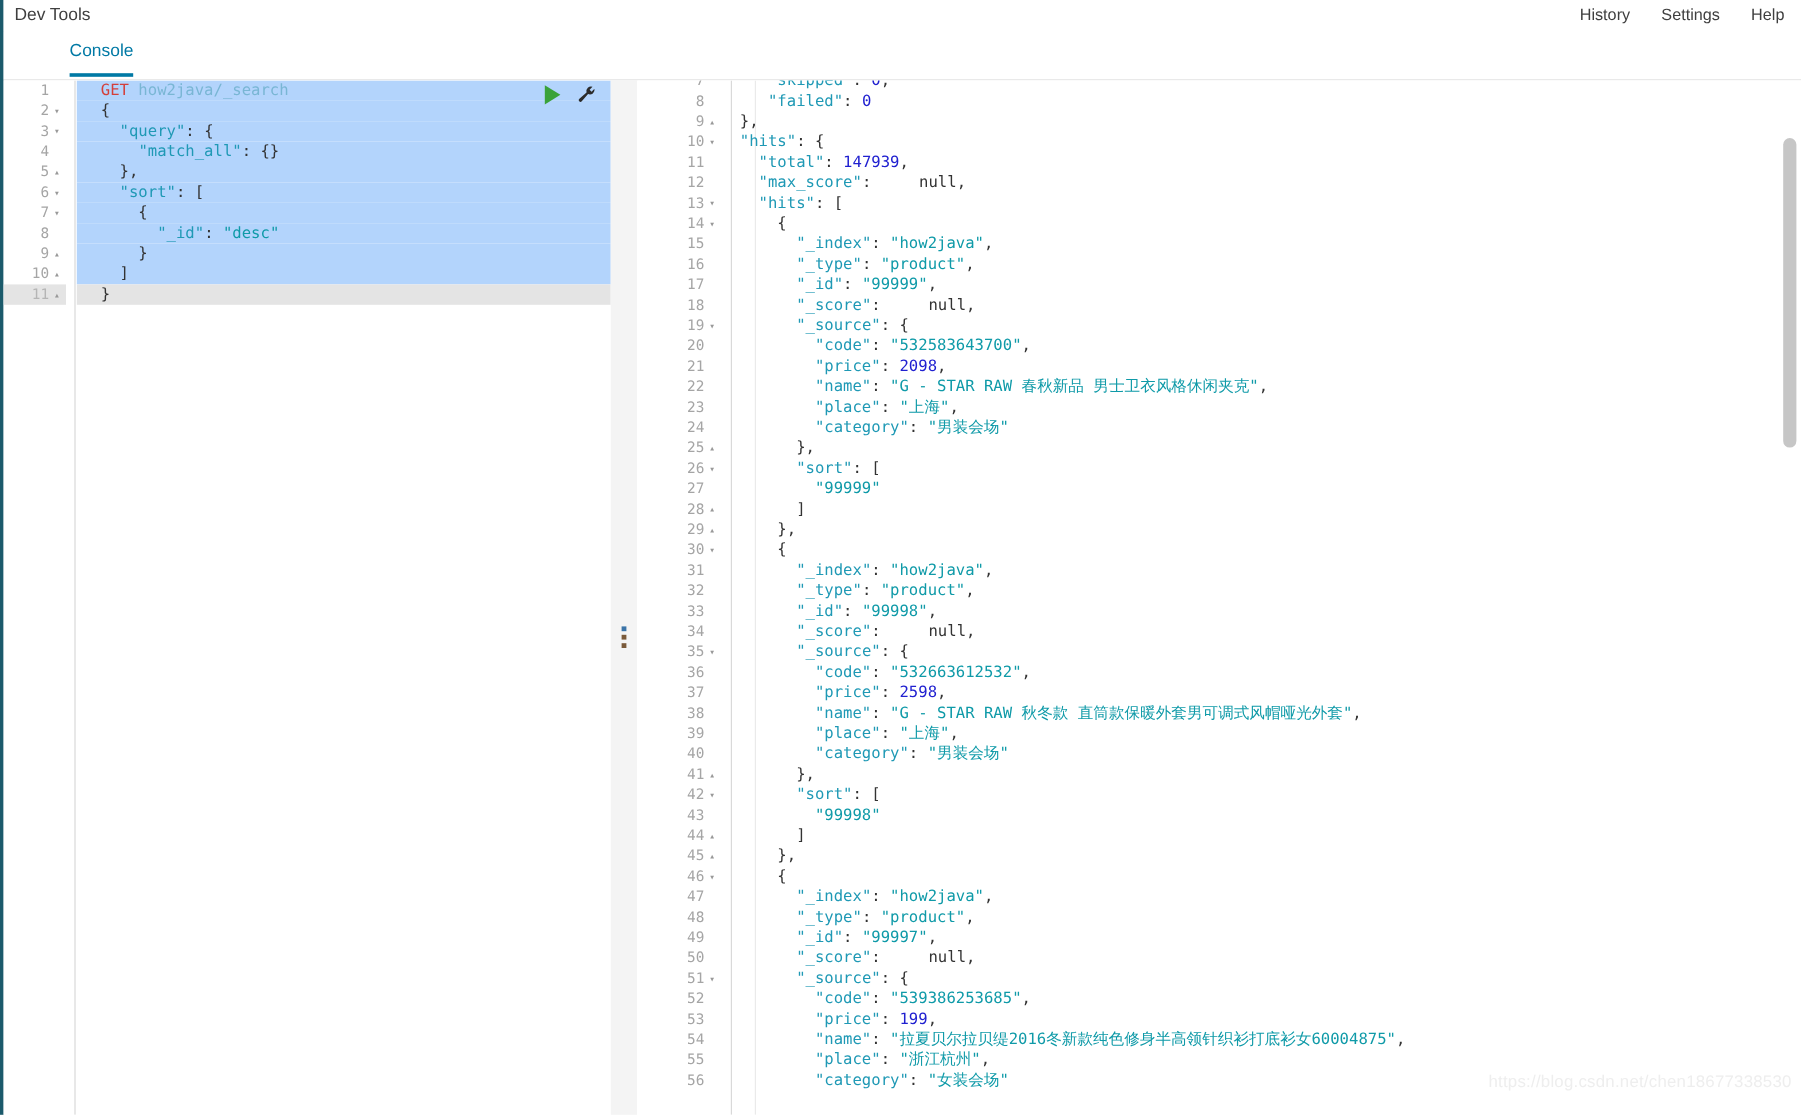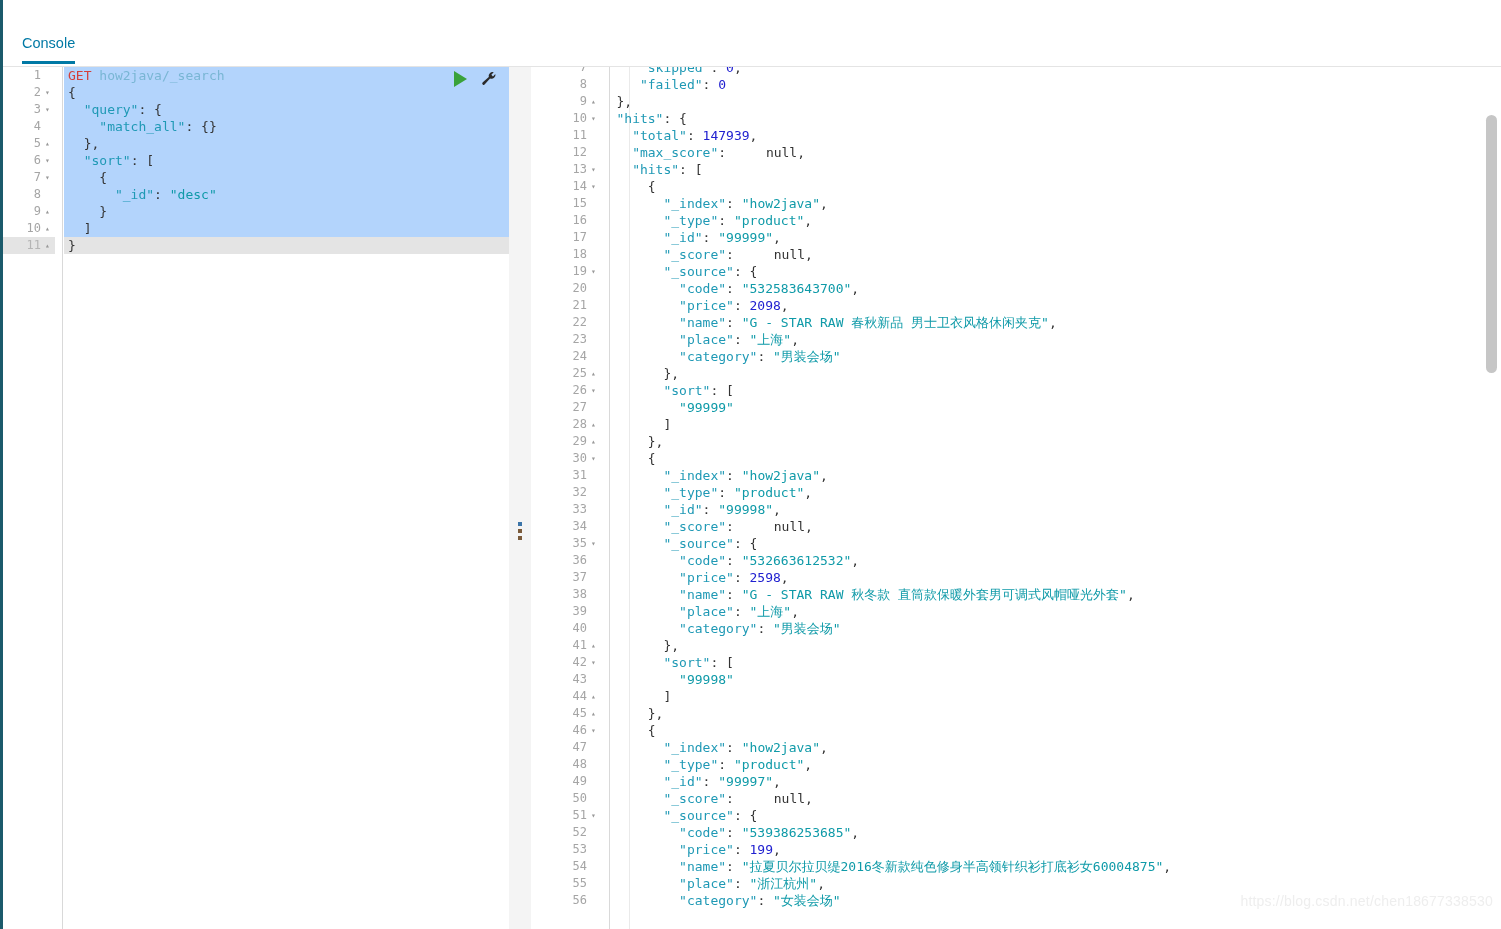--- a/index.html
+++ b/index.html
@@ -15,21 +15,21 @@
 
   
   .header{position:absolute;left:3px;top:0;right:0;height:26px;background:#fff;}
   .app-title{position:absolute;left:9px;top:3px;font-size:14.5px;color:#3f3f3f;line-height:20px;}
   .header-nav{position:absolute;right:14px;top:3px;height:20px;display:flex;gap:26px;align-items:center;}
   .header-nav a{font-size:13.5px;color:#3f3f3f;text-decoration:none;line-height:20px;}
 
   
   .tabbar{position:absolute;left:3px;top:26px;right:0;height:40px;background:#fff;}
   .tab{position:absolute;left:19px;top:8px;font-size:14.5px;color:#0079a5;padding-bottom:9px;line-height:18px;}
-  .tab.active{border-bottom:3px solid #0079a5;}
+  .tab.active{border-bottom:3px solid #0079a5;margin-left:36px;}
   .tabbar-rule{position:absolute;left:3px;top:66px;right:0;height:1px;background:#e4e4e4;}
 
   
   .editor-pane{position:absolute;left:3px;top:67px;width:506px;height:862px;background:#fff;overflow:hidden;}
   .splitter{position:absolute;left:509px;top:67px;width:22px;height:862px;background:#f4f4f4;}
   .grip{position:absolute;left:50%;top:455px;transform:translateX(-50%);
         display:flex;flex-direction:column;gap:3px;}
   .grip i{display:block;width:4px;height:4px;background:#3b74a8;}
   .grip i:nth-child(2){background:#7a5a3a;}
   .grip i:nth-child(3){background:#7a5a3a;}
@@ -48,21 +48,21 @@
   }
   .gutter .ln{position:relative;height:17px;padding-right:14px;box-sizing:border-box;}
   .gutter .ln .fold{position:absolute;right:3px;top:0;width:9px;line-height:17px;
                     font-size:8px;color:#999;text-align:center;}
 
   
   .req-gutter{left:0;}
   .req-gutter .ln.cur{background:#e4e4e4;color:#b5b5b5;}
   .req-gutter-rule{position:absolute;left:59px;top:0;width:1px;height:862px;background:#d9d9d9;}
   .req-code{position:absolute;left:61px;top:0;right:0;}
-  .req-code .cl{height:17px;position:relative;padding-left:4px;}
+  .req-code .cl{height:17px;position:relative;padding-left:20px;}
   .req-code .cl.sel{background:#b3d4fc;}
   .req-code .cl.cur{background:#e4e4e4;}
   .req-actions{position:absolute;right:12px;top:3px;display:flex;gap:13px;align-items:center;}
   .play{width:0;height:0;border-left:13px solid #3aa23a;border-top:8px solid transparent;
         border-bottom:8px solid transparent;cursor:pointer;}
 
   
   .res-gutter{left:18px;}
   .res-rule1{position:absolute;left:78px;top:0;width:1px;height:862px;background:#d9d9d9;}
   .res-rule2{position:absolute;left:98px;top:0;width:1px;height:862px;background:#eaeaea;}
@@ -86,20 +86,28 @@
   .watermark{position:absolute;right:8px;bottom:20px;font-size:14px;color:#eeeeee;
              letter-spacing:.2px;user-select:none;}
 </style>
 </head>
 <body>
 
 <div class="app">
 
   <div class="edge-strip"></div>
 
+  <div class="header">
+    <div class="app-title">Dev Tools</div>
+    <div class="header-nav">
+      <a href="#">History</a>
+      <a href="#">Settings</a>
+      <a href="#">Help</a>
+    </div>
+  </div>
 
   <div class="tabbar">
     <div class="tab active">Console</div>
   </div>
   <div class="tabbar-rule"></div>
 
   <div class="editor-pane">
     <div class="gutter req-gutter code" id="req-gutter"><div class="ln">1<span class="fold"></span></div><div class="ln">2<span class="fold">▾</span></div><div class="ln">3<span class="fold">▾</span></div><div class="ln">4<span class="fold"></span></div><div class="ln">5<span class="fold">▴</span></div><div class="ln">6<span class="fold">▾</span></div><div class="ln">7<span class="fold">▾</span></div><div class="ln">8<span class="fold"></span></div><div class="ln">9<span class="fold">▴</span></div><div class="ln">10<span class="fold">▴</span></div><div class="ln cur">11<span class="fold">▴</span></div></div>
     <div class="req-gutter-rule"></div>
     <div class="req-code code" id="req-code"><div class="cl sel"><span class="k-method">GET</span><span class="k-url"> how2java/_search</span></div><div class="cl sel"><span class="k-punc">{</span></div><div class="cl sel"><span class="k-punc">  </span><span class="k-key">"query"</span><span class="k-punc">: {</span></div><div class="cl sel"><span class="k-punc">    </span><span class="k-key">"match_all"</span><span class="k-punc">: {}</span></div><div class="cl sel"><span class="k-punc">  },</span></div><div class="cl sel"><span class="k-punc">  </span><span class="k-key">"sort"</span><span class="k-punc">: [</span></div><div class="cl sel"><span class="k-punc">    {</span></div><div class="cl sel"><span class="k-punc">      </span><span class="k-key">"_id"</span><span class="k-punc">: </span><span class="k-str">"desc"</span></div><div class="cl sel"><span class="k-punc">    }</span></div><div class="cl sel"><span class="k-punc">  ]</span></div><div class="cl cur"><span class="k-punc">}</span></div></div>

